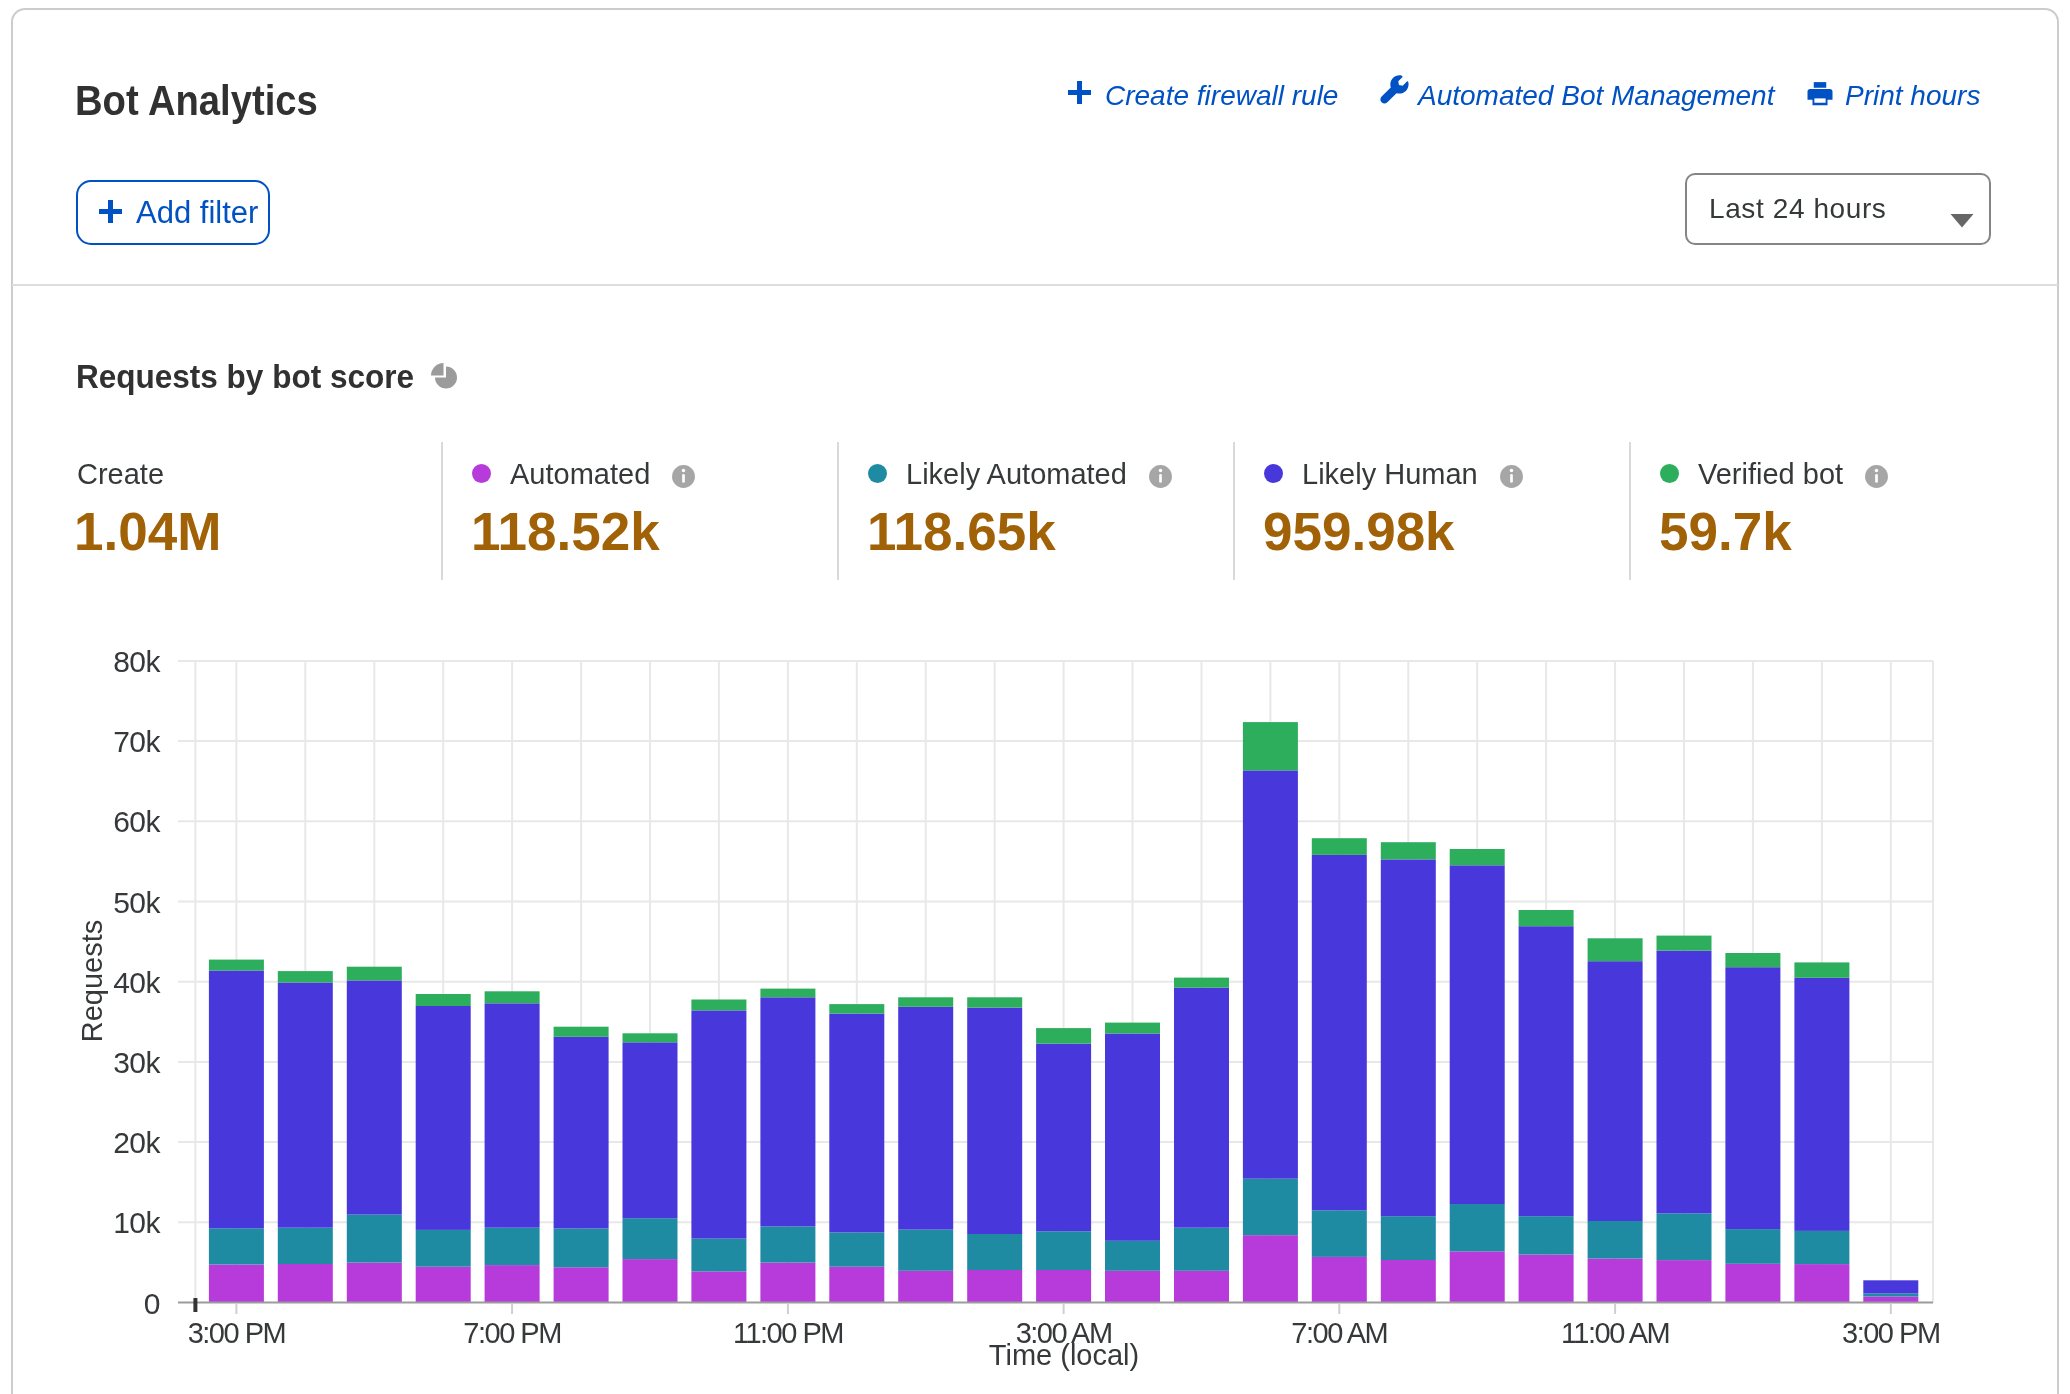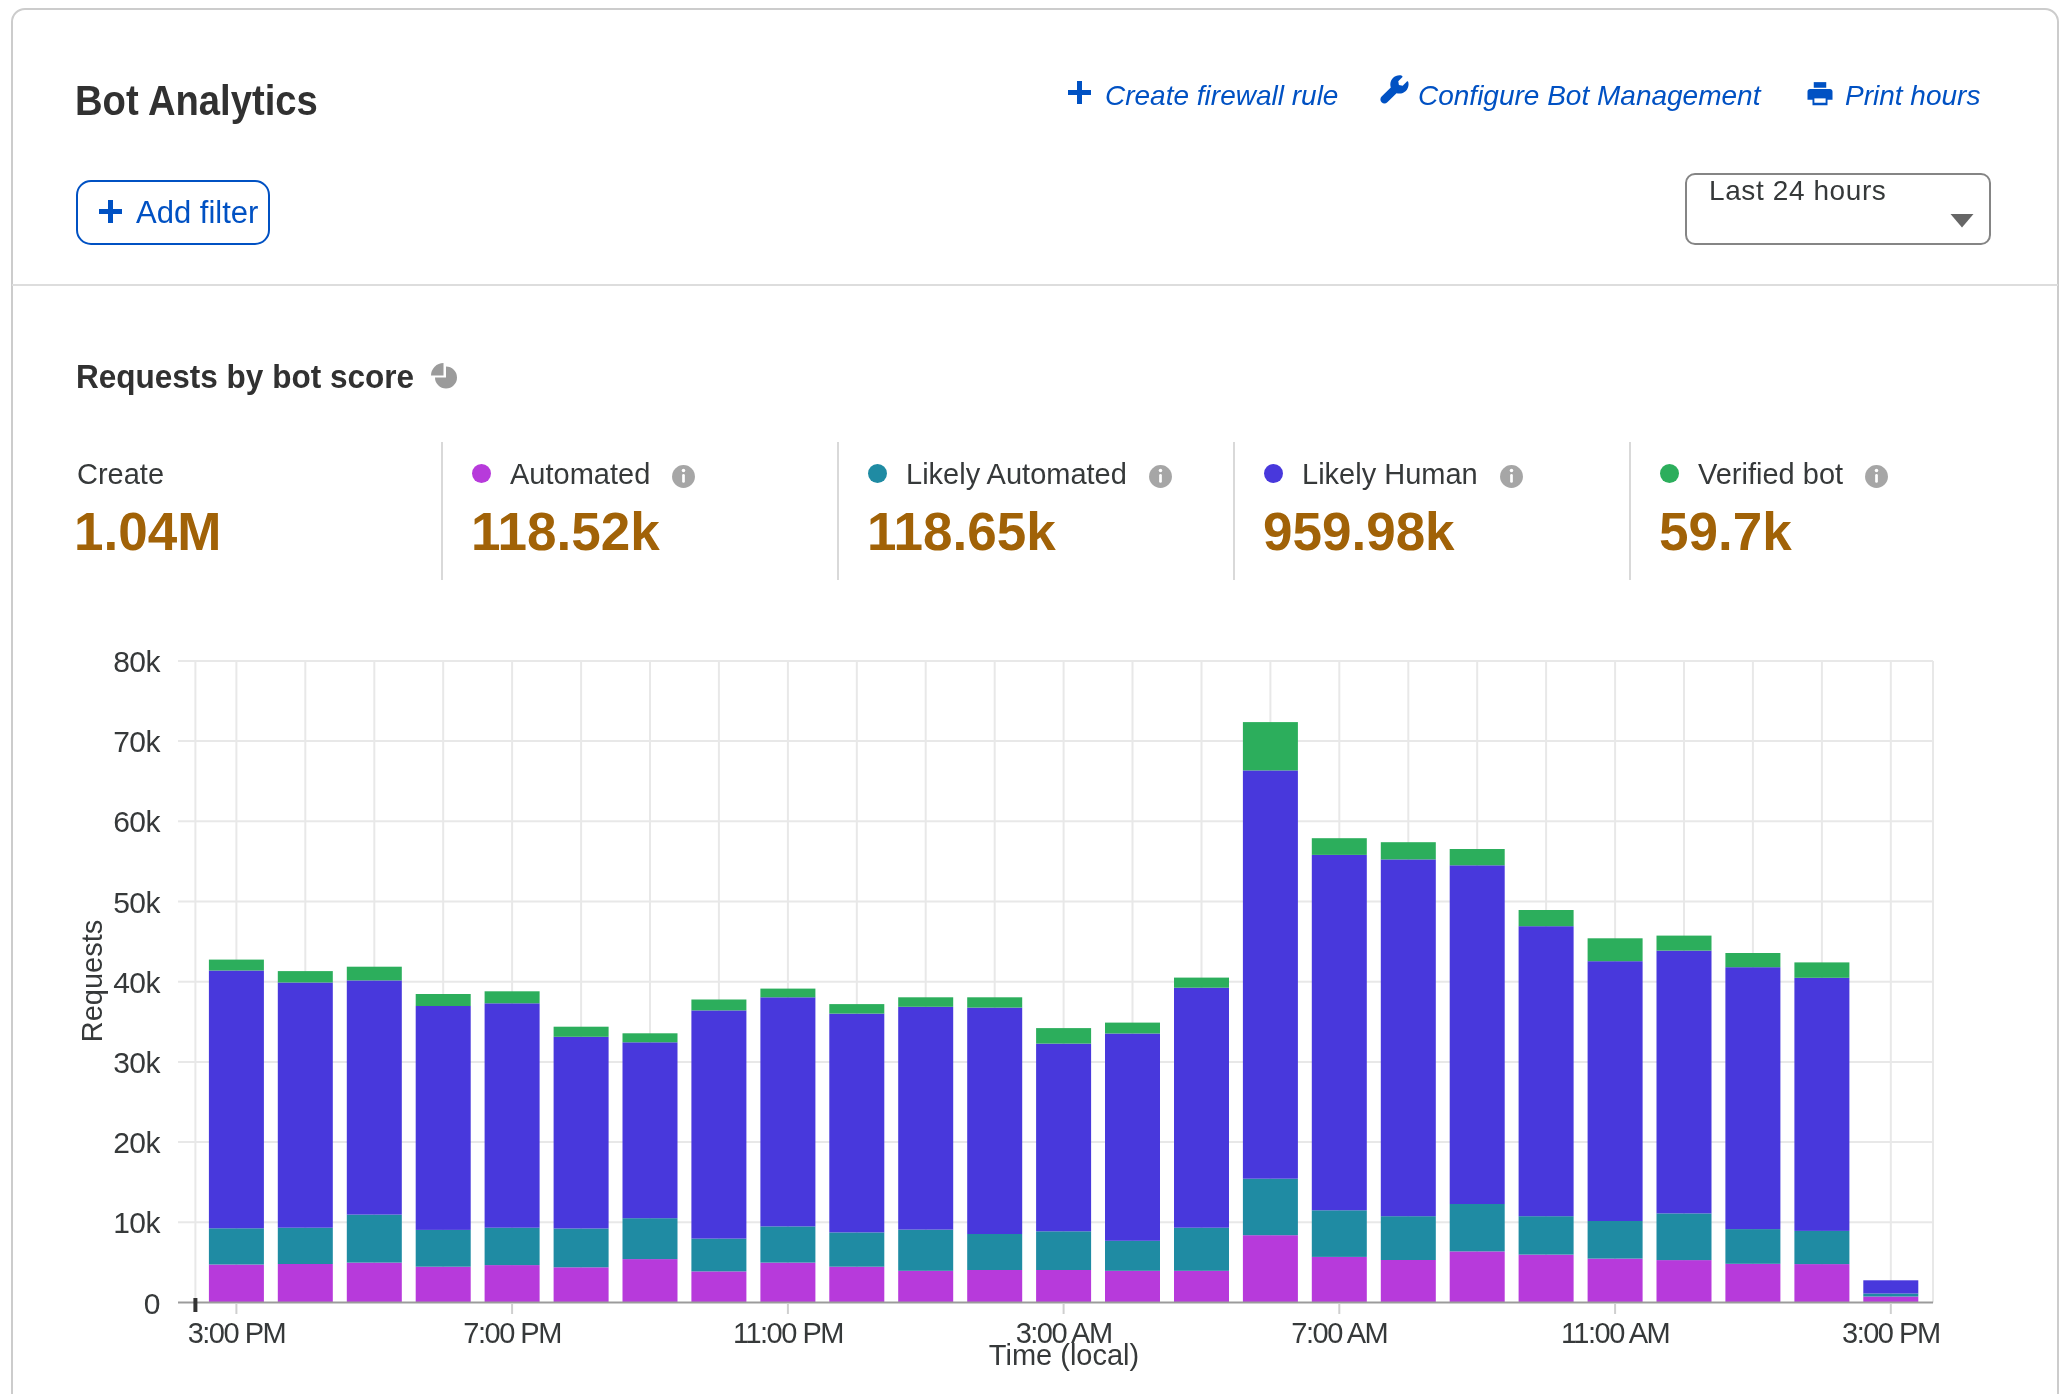--- a/index.html
+++ b/index.html
@@ -9,21 +9,21 @@
 .title { position:absolute; left:75px; top:80px; font-size:42px; font-weight:bold;
   color:#313131; line-height:1; transform:scaleX(0.91); transform-origin:left center; }
 .lk { position:absolute; top:81px; height:29px; display:flex; align-items:center;
   font-size:28px; color:#0051c3; line-height:1;font-style:italic; }
 .btn { position:absolute; left:76px; top:180px; width:194px; height:65px;
   border:2px solid #0051c3; border-radius:15px; color:#0051c3;
   display:flex; align-items:center; justify-content:flex-start; padding-left:21px; gap:14px; }
 .btn .bt { font-size:31px; line-height:1; }
 .select { position:absolute; left:1685px; top:173px; width:306px; height:72px;
   border:2px solid #858585; border-radius:10px; color:#36393a; font-size:28px;
-  display:flex; align-items:flex-start; }
+  display:flex; align-items:center; }
 .select .txt { margin-left:22px; letter-spacing:0.6px; }
 .select .tri { position:absolute; right:15px; top:28px; }
 .hdiv { position:absolute; left:12px; top:284px; width:2046px; height:2px; background:#ddd; }
 .h2 { position:absolute; left:76px; top:360px; font-size:33px; font-weight:bold;
   color:#313131; line-height:1; transform:scaleX(0.955); transform-origin:left center; }
 .pie { position:absolute; left:431px; top:363px; }
 .vdiv { position:absolute; top:442px; height:138px; width:2px; background:#d9d9d9; }
 .dot { position:absolute; top:464px; width:19px; height:19px; border-radius:50%; }
 .slabel { position:absolute; top:460px; font-size:29px; color:#36393a; line-height:1; white-space:nowrap; }
 .sval { position:absolute; top:505px; font-size:53px; font-weight:bold; color:#a16207; line-height:1; }
@@ -34,21 +34,21 @@
 <div class="lk" style="left:1068px">
     <svg width="23" height="23" viewBox="0 0 23 23" style="position:relative;top:-3px">
       <path d="M11.5 0v23M0 11.5h23" stroke="#0051c3" stroke-width="5"></path>
     </svg>
     <span style="margin-left:14px">Create firewall rule</span>
   </div>
 <div class="lk" style="left:1381px">
     <svg width="32" height="32" viewBox="0 0 24 24" style="position:relative;top:-5px;margin-left:-3px">
       <path fill="#0051c3" d="M22.7 5.2c-.2-.5-.8-.6-1.2-.2l-3 3-2.8-.5-.5-2.8 3-3c.4-.4.2-1-.3-1.2-2.3-.6-4.9 0-6.7 1.8-1.9 1.9-2.4 4.6-1.6 7L2.7 16.2c-1.2 1.2-1.2 3.1 0 4.3s3.1 1.2 4.3 0l6.9-6.9c2.4.8 5.1.2 7-1.6 1.8-1.8 2.4-4.4 1.8-6.8z"></path>
     </svg>
-    <span style="margin-left:8px">Configure Bot Management</span>
+    <span style="margin-left:8px">Automated Bot Management</span>
   </div>
 <div class="lk" style="left:1805px">
     <svg width="30" height="30" viewBox="0 0 24 24" style="position:relative;top:-2px">
       <path fill="#0051c3" d="M7 2.5h10v4.5H7z"></path>
       <path fill="#0051c3" d="M4 8c-1.1 0-2 .9-2 2v6.5h4V21h12v-4.5h4V10c0-1.1-.9-2-2-2H4z"></path>
       <path fill="#fff" d="M7.5 15.5h9V19h-9z"></path>
     </svg>
     <span style="margin-left:10px">Print hours</span>
   </div>
 <div class="btn">

